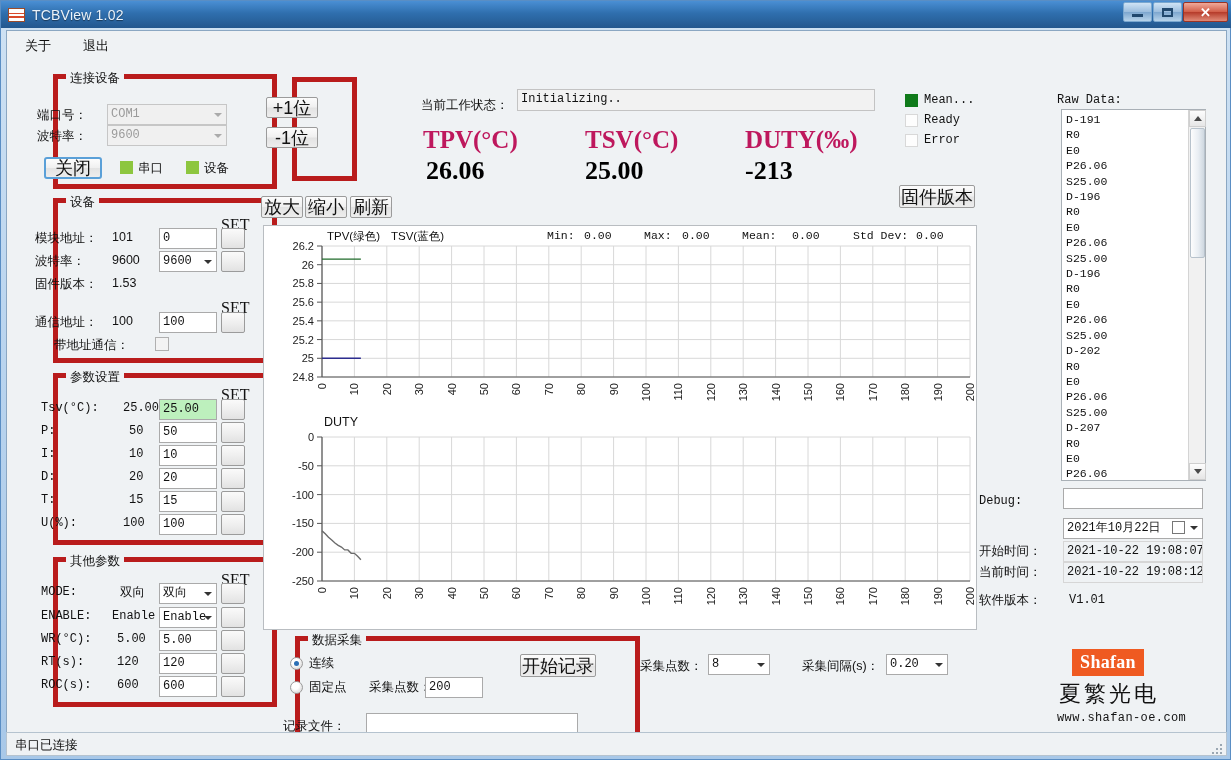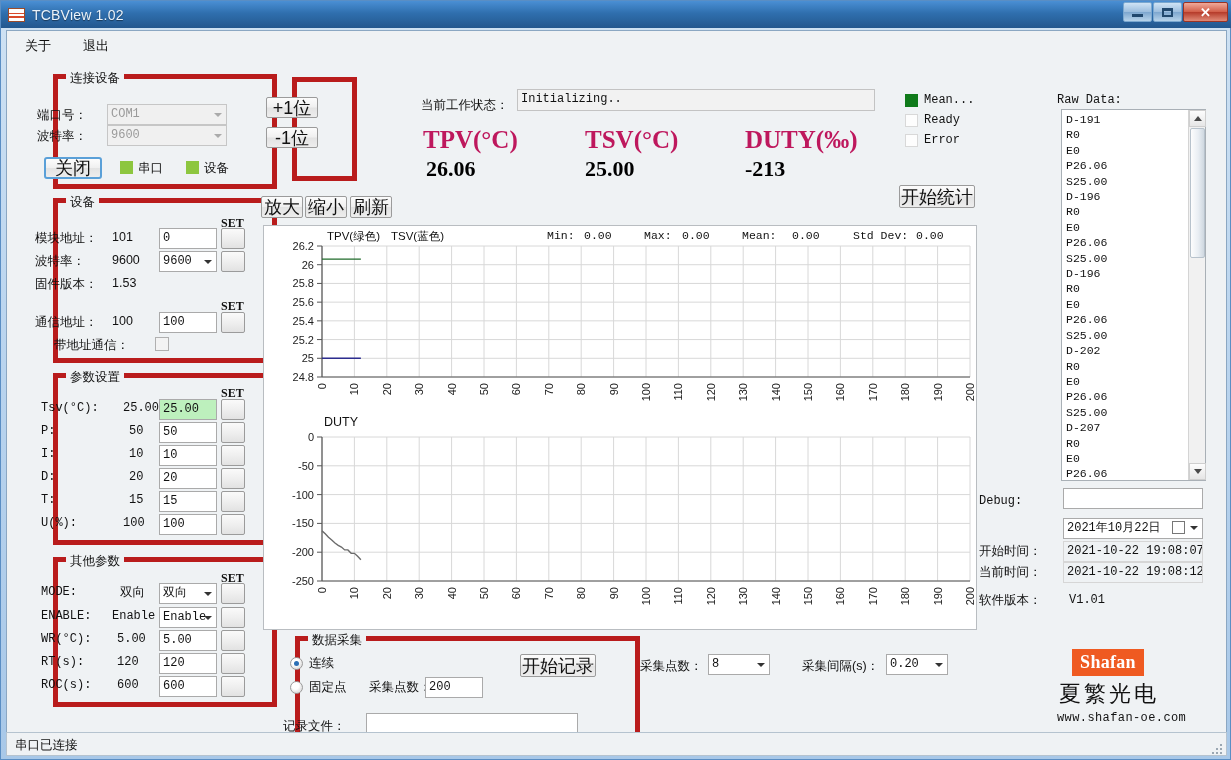--- a/index.html
+++ b/index.html
@@ -97,21 +97,21 @@
     background:linear-gradient(180deg,#fcfcfc 0%,#f0f0f0 48%,#e3e3e3 52%,#ededed 100%);
     border:1px solid #9b9b9b; border-radius:2px;
     font-size:18px; color:#111; cursor:default;
   }
   .btn.focus { border:2px solid #5aa0d8; border-radius:3px; }
   .setbtn {
     position:absolute; width:24px; height:21px;
     background:linear-gradient(180deg,#fafafa 0%,#efefef 50%,#e2e2e2 100%);
     border:1px solid #9b9b9b; border-radius:2px;
   }
-  .setcap { position:absolute; font-size:12px; font-weight:bold; color:#111;
+  .setcap { position:absolute; font-size:16px; font-weight:normal; color:#111;
             font-family:"Liberation Serif", serif; }
 
   .led { position:absolute; width:13px; height:13px; }
   .led.green { background:#8dc63f; }
   .led.dark  { background:#0f7a1a; }
   .led.off   { background:#fdfdfd; border:1px solid #d8d8d8; }
 
   .chk {
     position:absolute; width:14px; height:14px; background:#f3f3f3;
     border:1px solid #b0b0b0;
@@ -123,21 +123,21 @@
   }
   .radio.on::after {
     content:''; position:absolute; left:3px; top:3px; width:5px; height:5px;
     border-radius:50%; background:#2b6fb5;
   }
 
   
   .bigcap { position:absolute; font-family:"Liberation Serif", serif; font-weight:bold;
             font-size:25px; color:#be185d; white-space:nowrap; }
   .bigval { position:absolute; font-family:"Liberation Serif", serif; font-weight:bold;
-            font-size:22px; color:#000; white-space:nowrap; }
+            font-size:26px; color:#000; white-space:nowrap; }
 
   
   #chartpanel {
     position:absolute; left:256px; top:194px; width:714px; height:405px;
     background:#fff; border:1px solid #b9bdc1;
   }
   .cstat { position:absolute; font-family:"Liberation Mono", monospace; font-size:11.5px; color:#111; }
   .legend { position:absolute; font-size:11.5px; color:#111; }
   svg { display:block; }
   .tick { font-family:"Liberation Sans", sans-serif; font-size:11px; fill:#222; }
@@ -348,21 +348,21 @@
     <div class="bigcap" style="left:738px; top:95px;">DUTY(‰)</div>
     <div class="bigval" style="left:738px; top:125px;">-213</div>
 
     <div class="led dark" style="left:898px; top:63px;"></div>
     <div class="lblm" style="left:917px; top:62px;">Mean...</div>
     <div class="led off" style="left:898px; top:83px;"></div>
     <div class="lblm" style="left:917px; top:82px;">Ready</div>
     <div class="led off" style="left:898px; top:103px;"></div>
     <div class="lblm" style="left:917px; top:102px;">Error</div>
 
-    <div class="btn" style="left:892px; top:154px; width:76px; height:23px;">开始统计</div>
+    <div class="btn" style="left:892px; top:154px; width:76px; height:23px;">固件版本</div>
 
     <div id="chartpanel">
 
       <div class="legend" style="left:63px; top:3px;">TPV(绿色)</div>
       <div class="legend" style="left:127px; top:3px;">TSV(蓝色)</div>
 
       <div class="cstat" style="left:283px; top:3px;">Min:</div>
       <div class="cstat" style="left:320px; top:3px;">0.00</div>
       <div class="cstat" style="left:380px; top:3px;">Max:</div>
       <div class="cstat" style="left:418px; top:3px;">0.00</div>

